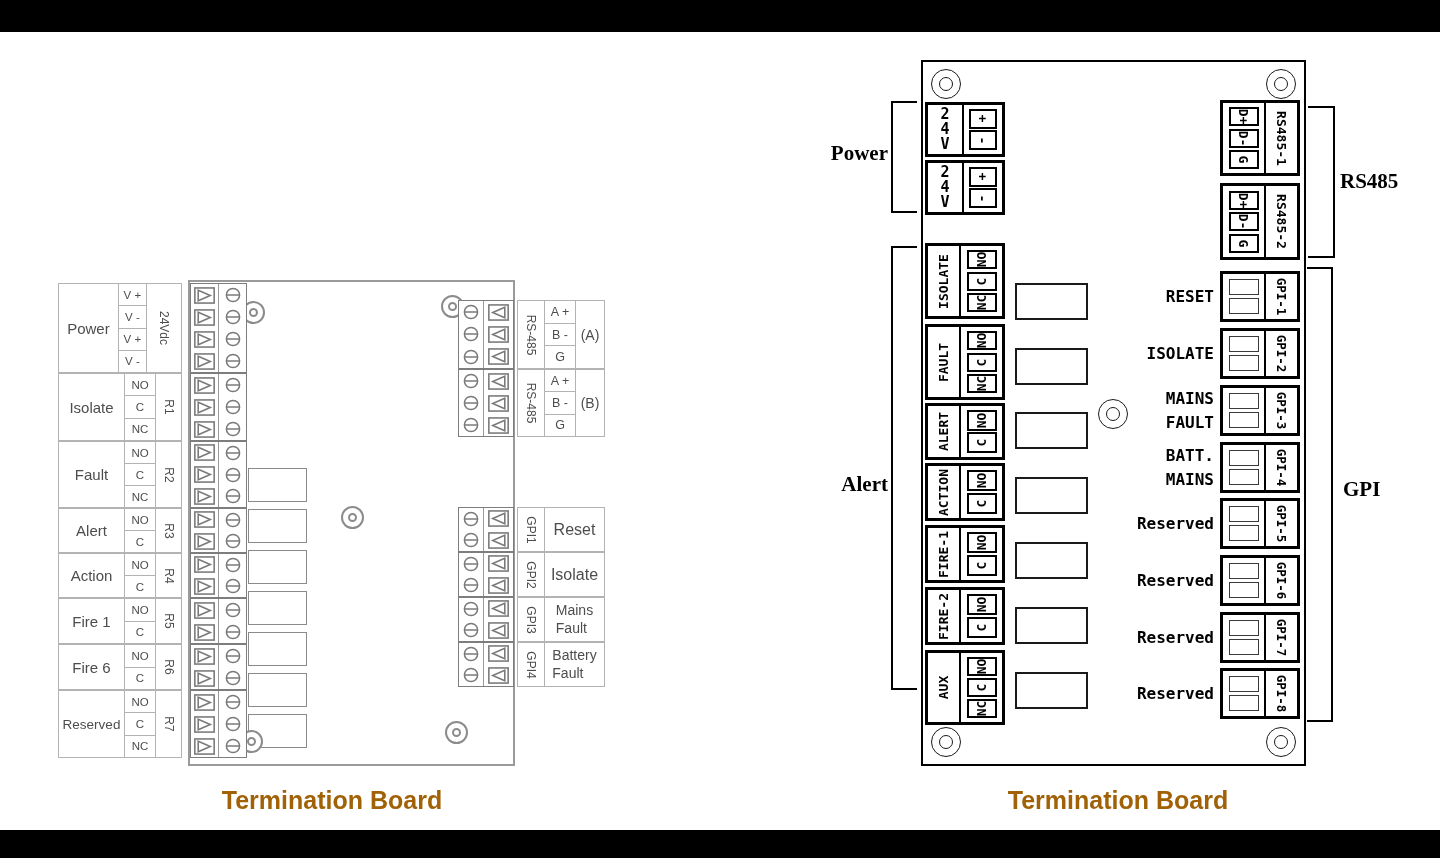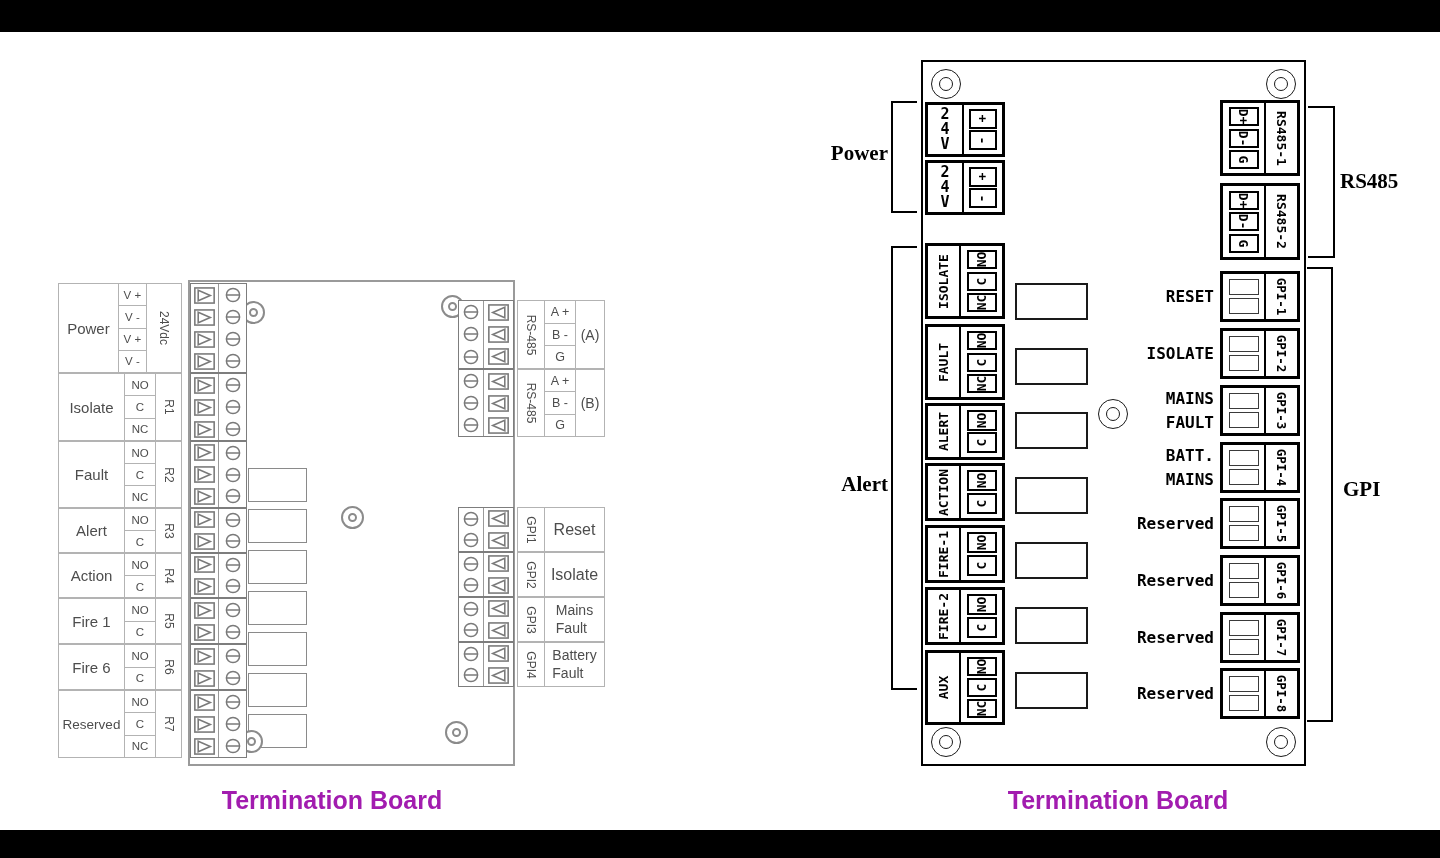--- a/index.html
+++ b/index.html
@@ -29,21 +29,21 @@
   .tsvg{stroke:#7a7a7a;stroke-width:1.5;fill:none}
   .l485{position:absolute;left:517px;width:88px;display:flex;border:1px solid #b3b3b3;background:#fff;color:#4d4d4d}
   .l485-name{width:27px;border-right:1px solid #b3b3b3;display:flex;align-items:center;justify-content:center}
   .l485-pins{width:31px;display:flex;flex-direction:column;border-right:1px solid #b3b3b3}
   .l485-pin{flex:1;border-bottom:1px solid #b3b3b3;display:flex;align-items:center;justify-content:center;font-size:12.5px}
   .l485-pin:last-child{border-bottom:none}
   .l485-port{flex:1;display:flex;align-items:center;justify-content:center;font-size:14px}
   .lgpirow{position:absolute;left:517px;width:88px;display:flex;border:1px solid #b3b3b3;background:#fff;color:#4d4d4d}
   .lgpi-name{width:27px;border-right:1px solid #b3b3b3;display:flex;align-items:center;justify-content:center}
   .lgpi-label{flex:1;display:flex;align-items:center;justify-content:center;font-size:14px;line-height:1.25;white-space:pre-line;text-align:left}
-  .dtitle{position:absolute;width:260px;text-align:center;font-size:25px;font-weight:600;color:#a21caf;font-family:"Liberation Sans",sans-serif}
+  .dtitle{position:absolute;width:260px;text-align:center;font-size:25px;font-weight:600;color:#a16207;font-family:"Liberation Sans",sans-serif}
   
   .rd-board{position:absolute;left:921px;top:60px;width:385px;height:706px;border:2px solid #000;background:#fff}
   .rhole{position:absolute;width:30px;height:30px;border:1.5px solid #1a1a1a;border-radius:50%;background:#fff;display:flex;align-items:center;justify-content:center;z-index:2}
   .rhole i{display:block;width:14px;height:14px;border:1.5px solid #1a1a1a;border-radius:50%}
   .mono{font-family:"DejaVu Sans Mono",monospace;font-weight:bold;color:#000}
   .blk{position:absolute;left:925px;width:80px;border:3px solid #000;background:#fff;display:flex;z-index:3}
   .nm-l{width:33px;border-right:2px solid #000;display:flex;align-items:center;justify-content:center}
   .nm-r{width:33px;border-left:2px solid #000;display:flex;align-items:center;justify-content:center}
   .pins{flex:1;display:flex;flex-direction:column;align-items:center;justify-content:space-evenly;padding:2px 0}
   .pcell{width:30px;height:19px;border:2px solid #000;display:flex;align-items:center;justify-content:center}

